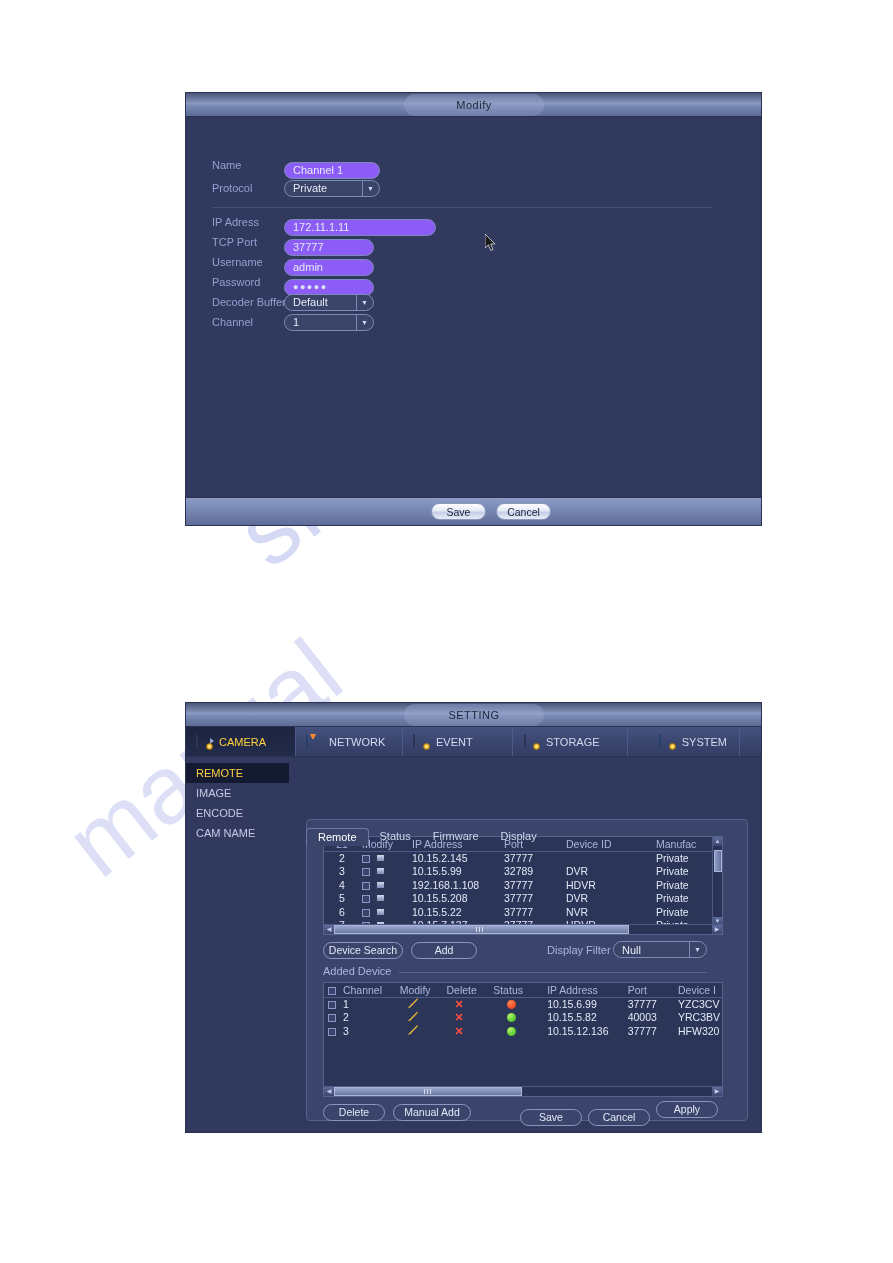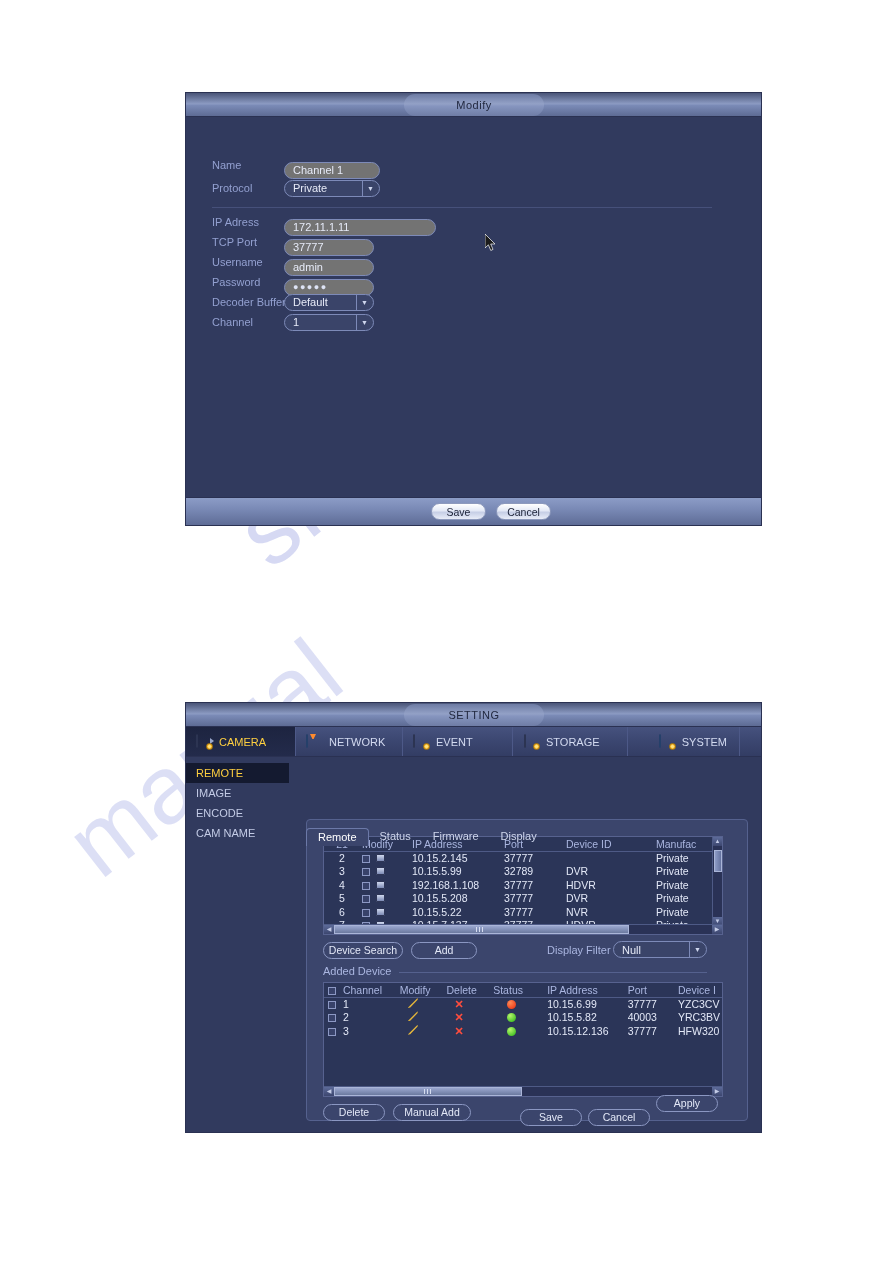--- a/index.html
+++ b/index.html
@@ -95,21 +95,21 @@
   .fld-label {
     width: 72px;
     color: #93a0d0;
     font-size: 11px;
     white-space: nowrap;
   }
   .pill-input {
     height: 17px;
     line-height: 15px;
     padding: 0 8px;
-    background: #737373;
+    background: #8b5cf6;
     border: 1px solid #7d8ab8;
     border-radius: 9px;
     color: #e6eaf7;
     font-size: 11px;
     display: flex;
     align-items: center;
     overflow: hidden;
     white-space: nowrap;
     margin-top: 11px;
   }
@@ -737,17 +737,17 @@
             </div>
             <div class="arrw">▶</div>
           </div>
         </div>
 
         <div class="round-btn" style="left:16px; top:284px; width:62px;">Delete</div>
         <div class="round-btn" style="left:86px; top:284px; width:78px;">Manual Add</div>
 
         <div class="round-btn" style="left:213px; top:289px; width:62px;">Save</div>
         <div class="round-btn" style="left:281px; top:289px; width:62px;">Cancel</div>
-        <div class="round-btn" style="left:349px; top:275px; width:62px;">Apply</div>
+        <div class="round-btn" style="left:349px; top:281px; width:62px;">Apply</div>
       </div>
     </div>
   </div>
 </div>
 
 </body></html>

